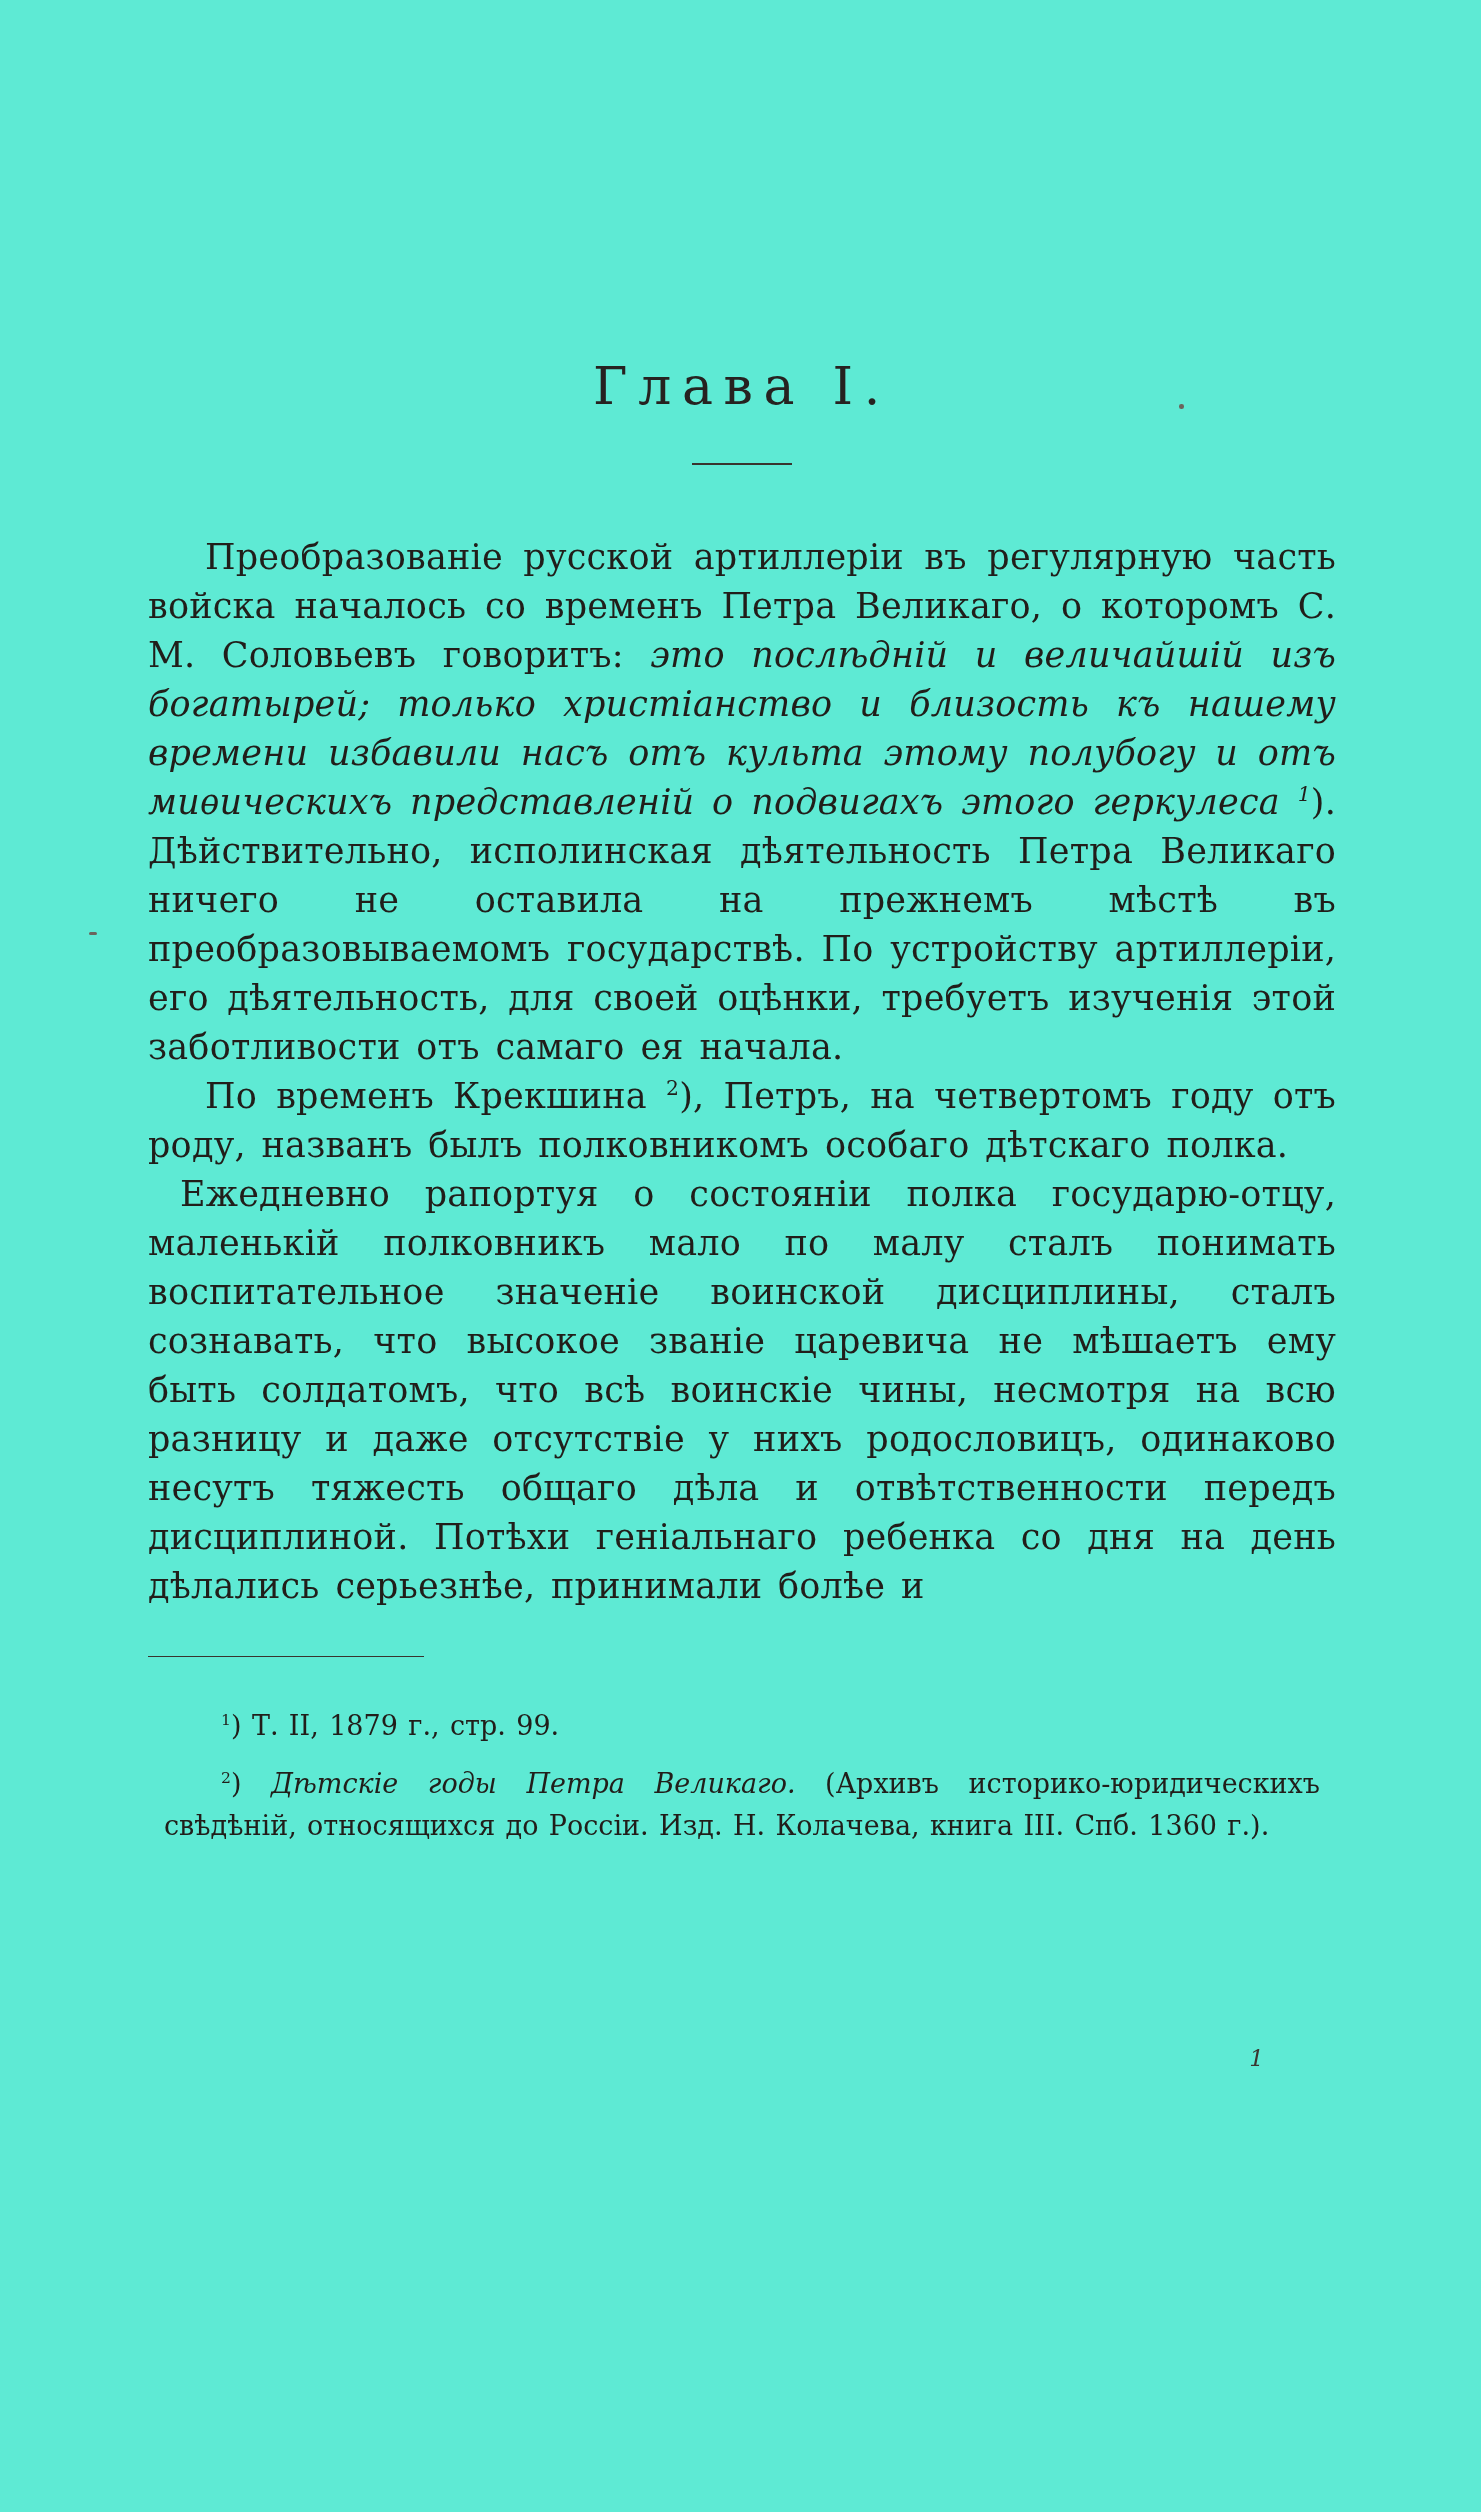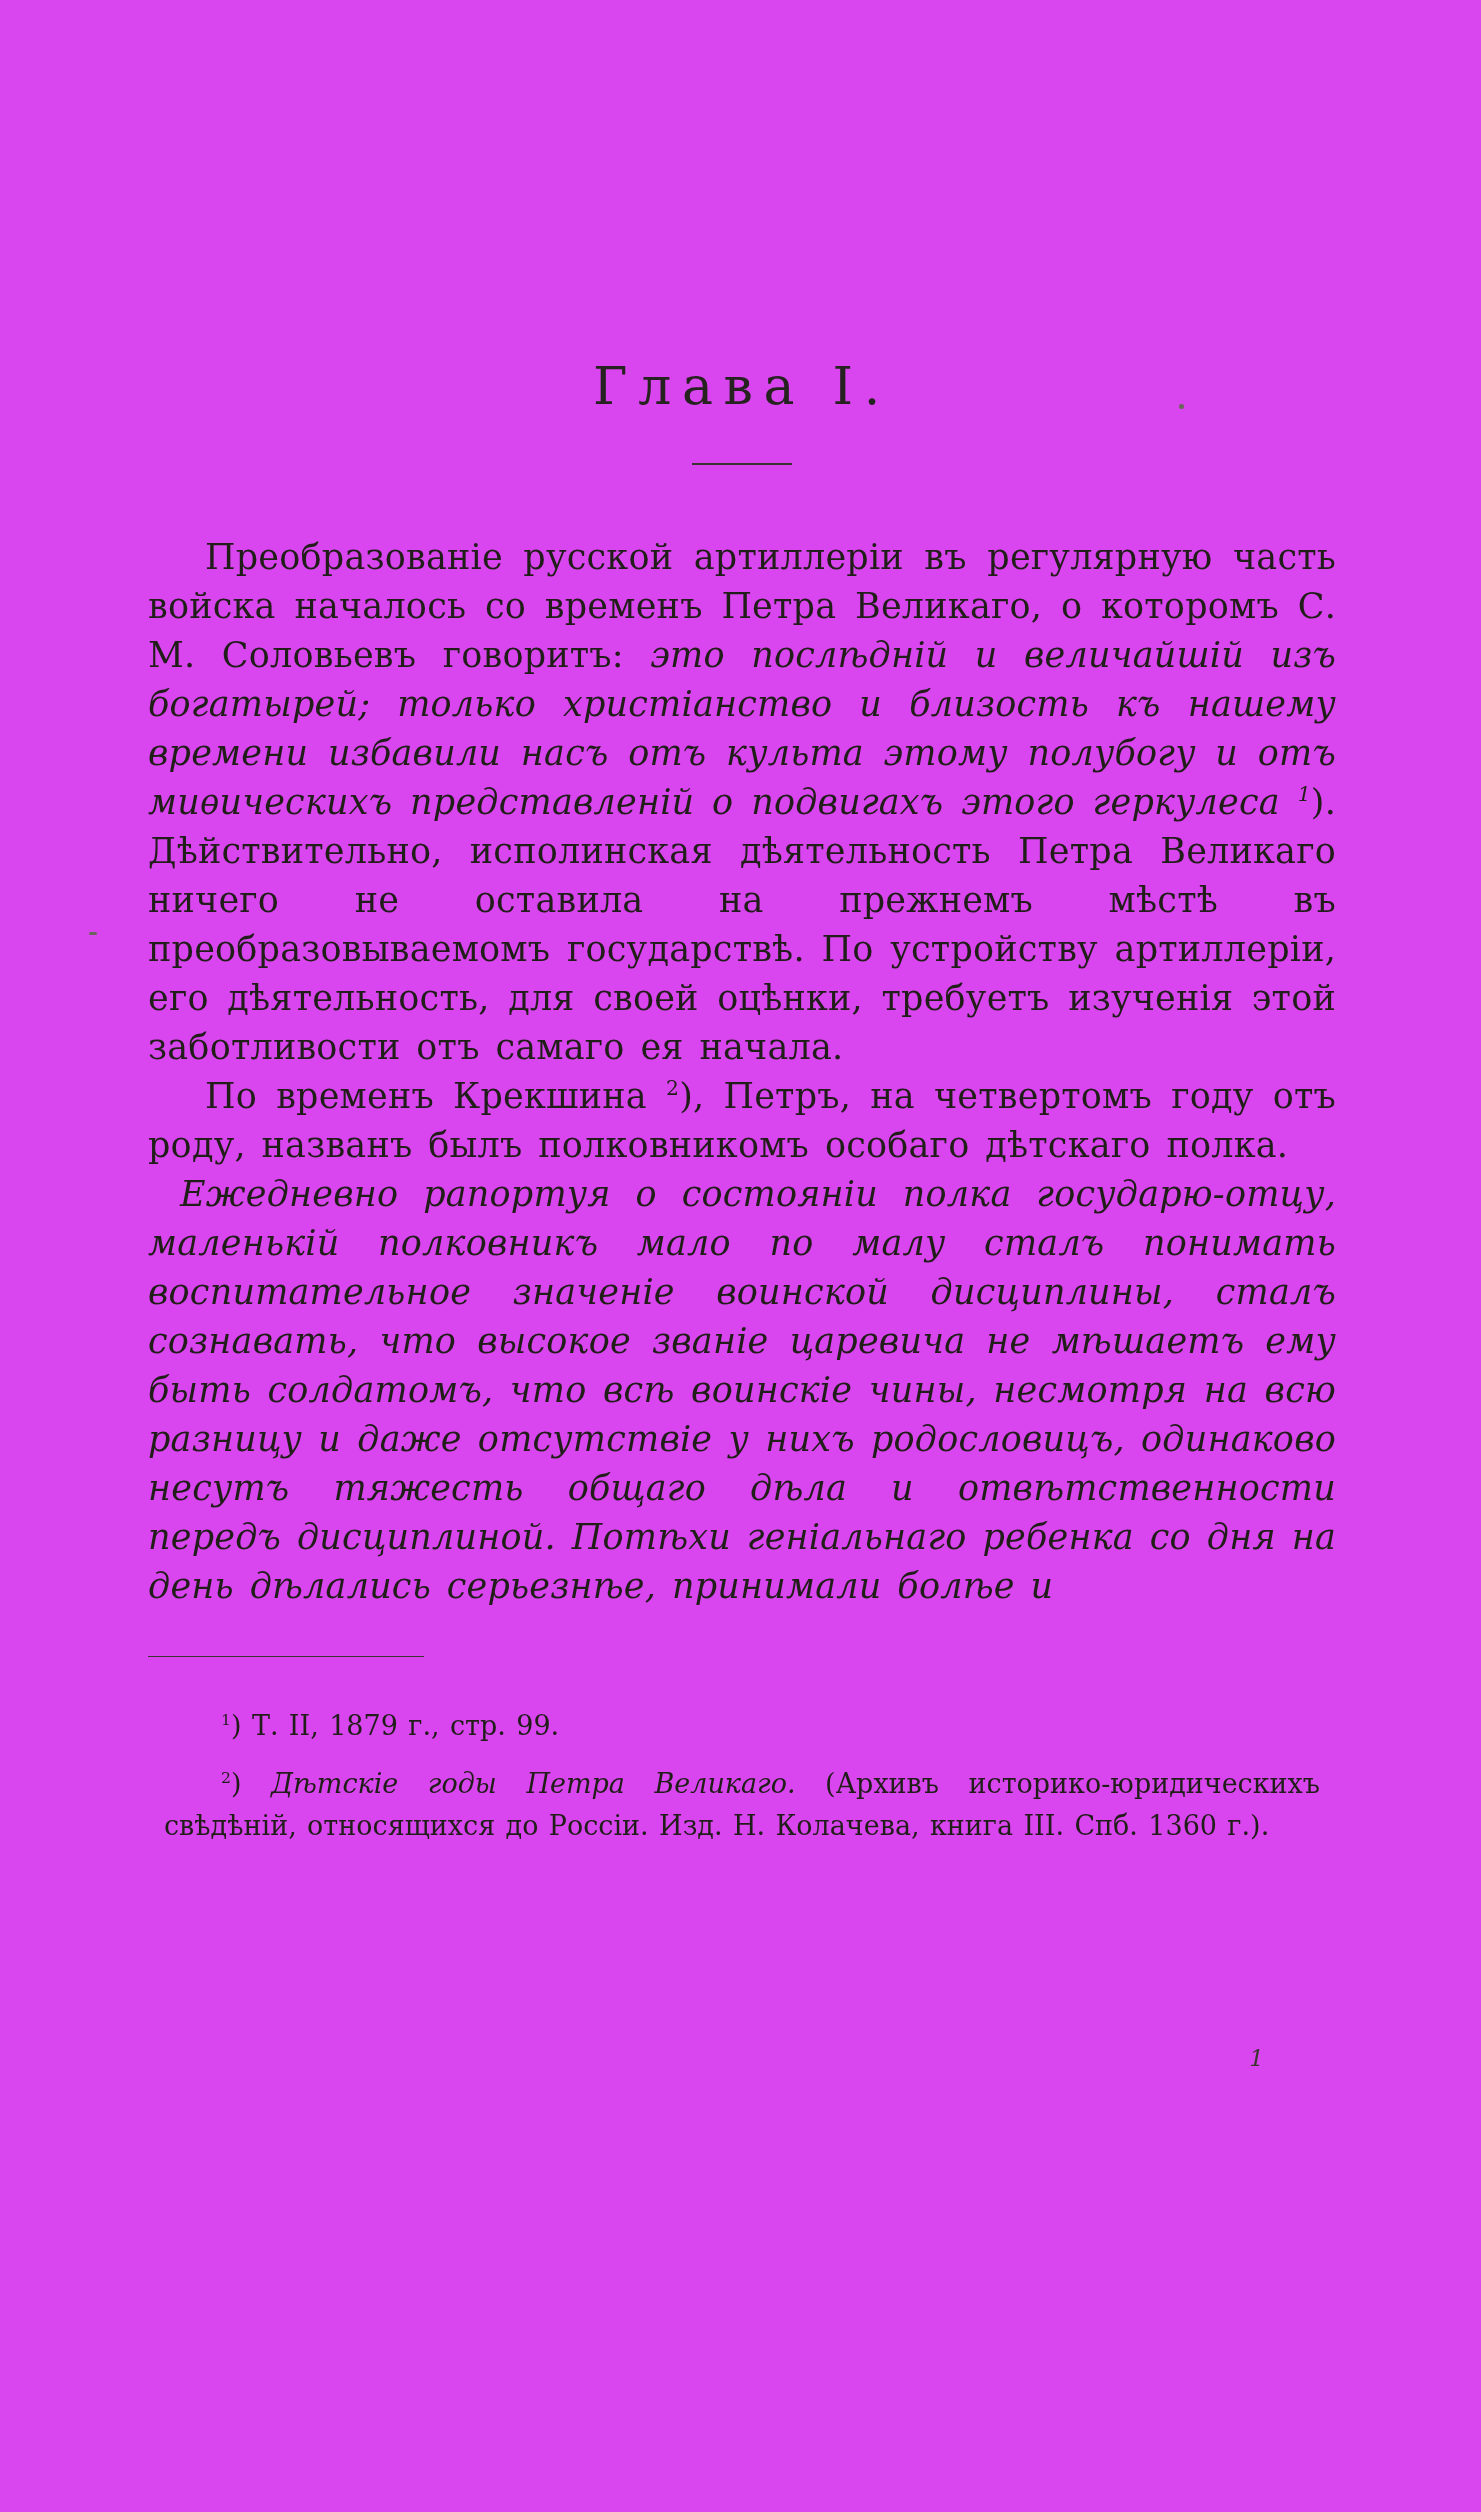--- a/index.html
+++ b/index.html
@@ -5,21 +5,21 @@
   html, body {
     margin: 0;
     padding: 0;
     background: #f6f5f2;
   }
   .page {
     position: relative;
     width: 1482px;
     height: 2512px;
     margin: 0 auto;
-    background: #d946ef;
+    background: #5eead4;
     color: #211e1a;
     font-family: "DejaVu Serif", "Liberation Serif", serif;
     box-sizing: border-box;
     padding: 356px 146px 0 148px;
     overflow: hidden;
   }
   .chapter-title {
     margin: 0;
     font-size: 52px;
     font-weight: 500;
@@ -51,21 +51,20 @@
     text-align: justify;
     word-spacing: 4.5px;
     letter-spacing: 0.2px;
   }
   .body-text p {
     margin: 0;
     text-indent: 57px;
   }
   .body-text p.small-indent {
     text-indent: 32px;
-    font-style: italic;
   }
   .italic {
     font-style: italic;
   }
   sup.fnref {
     font-size: 0.58em;
     line-height: 0;
     vertical-align: super;
   }
   .fn-rule {

